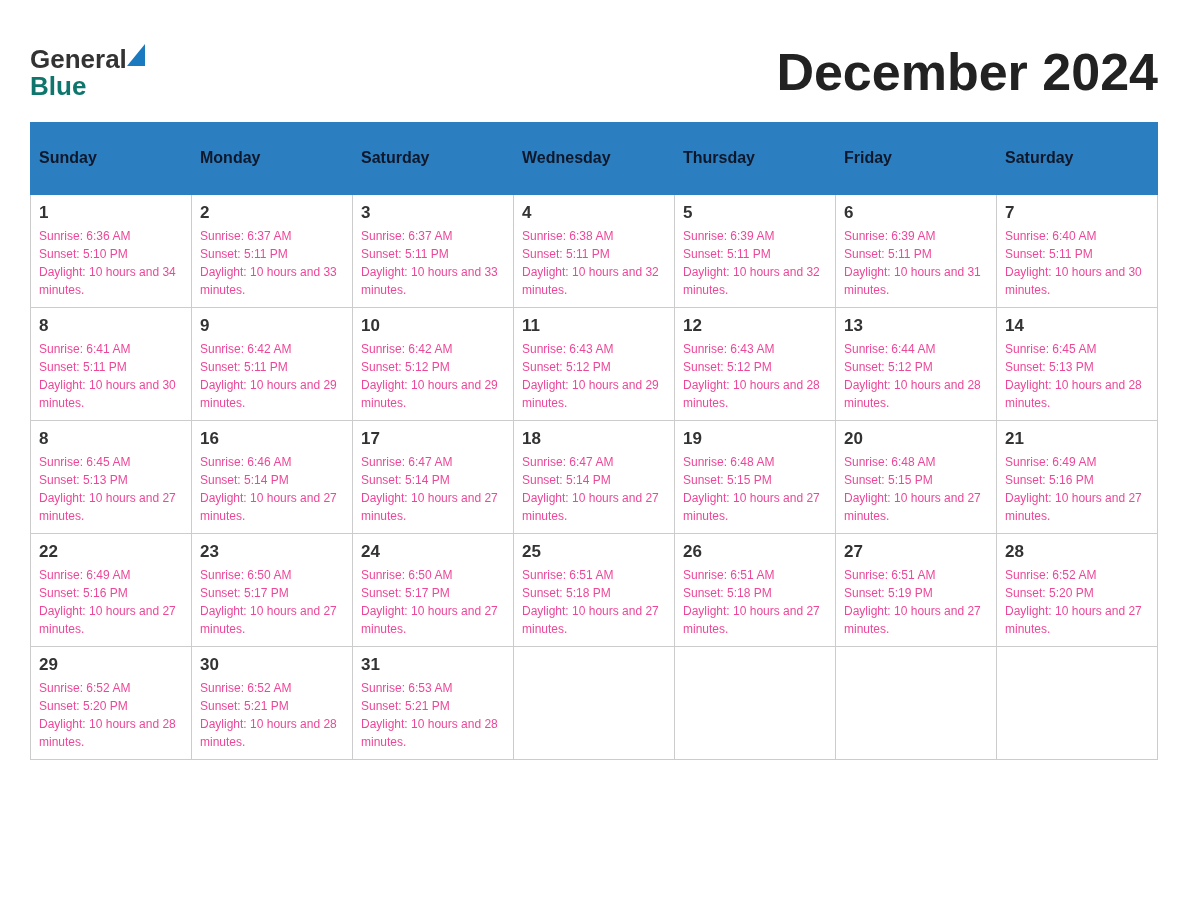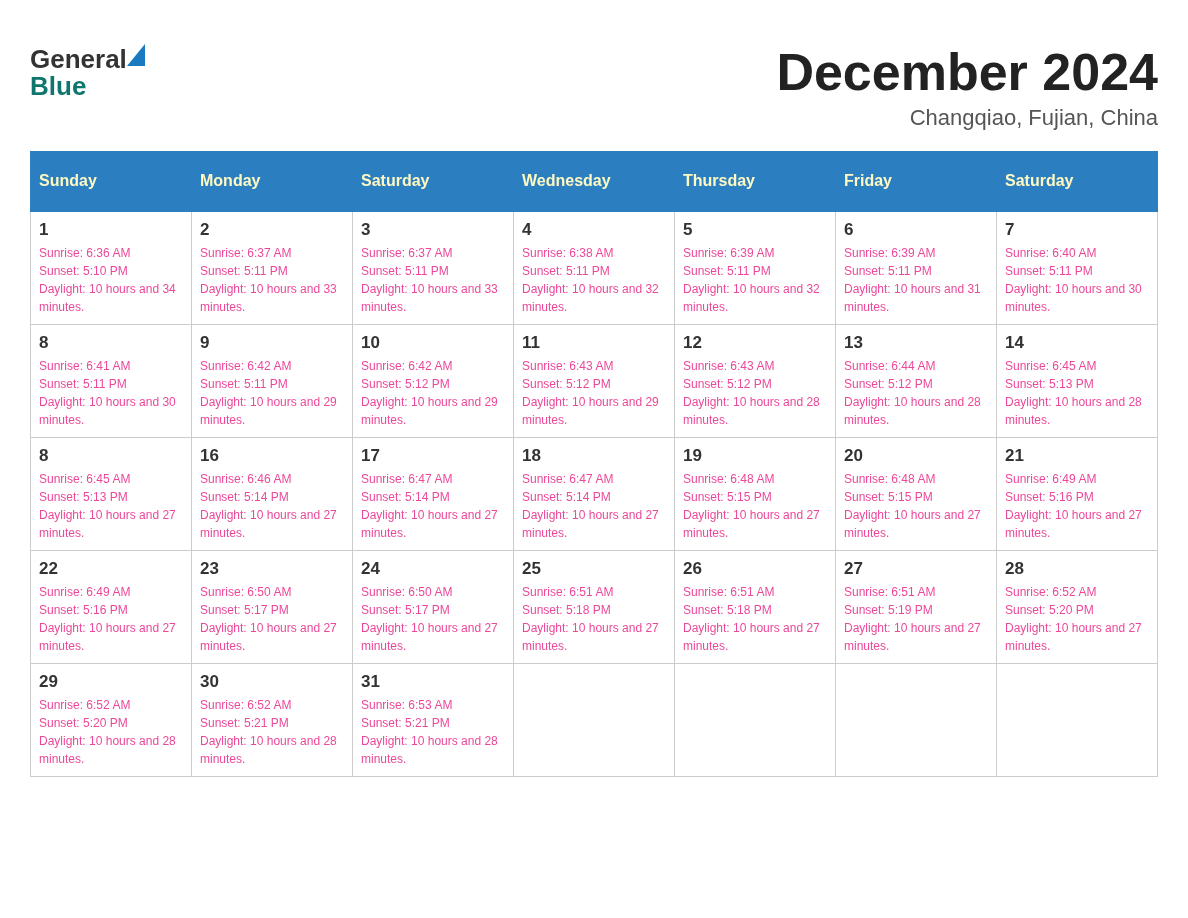--- a/index.html
+++ b/index.html
@@ -52,24 +52,24 @@
       color: #555;
       margin-top: 4px;
     }
     .calendar-table {
       width: 100%;
       border-collapse: collapse;
       table-layout: fixed;
     }
     .calendar-table thead tr th {
       background-color: #2b7fc1;
-      color: #fef9c3;
+      color: #0f172a;
       font-size: 16px;
       font-weight: bold;
-      padding: 20px 8px;
+      padding: 26px 8px;
       text-align: left;
       border: 1px solid #2b7fc1;
     }
     .calendar-table tbody tr td {
       vertical-align: top;
       border: 1px solid #cccccc;
       padding: 8px;
       min-height: 90px;
       height: 110px;
     }
@@ -107,21 +107,20 @@
           <polygon points="0,22 18,22 18,0" fill="#1a7abf"></polygon>
         </svg>
       </span>
     </div>
     <div style="margin-top:-4px;">
       <span class="logo-blue" style="font-size:26px; font-weight:bold;">Blue</span>
     </div>
   </div>
   <div class="title-area">
     <div class="month-title">December 2024</div>
-    <div class="subtitle">Changqiao, Fujian, China</div>
   </div>
 </div>
 
 <table class="calendar-table">
   <thead>
     <tr>
     <th>Sunday</th>
         <th>Monday</th>
         <th>Saturday</th>
         <th>Wednesday</th>

